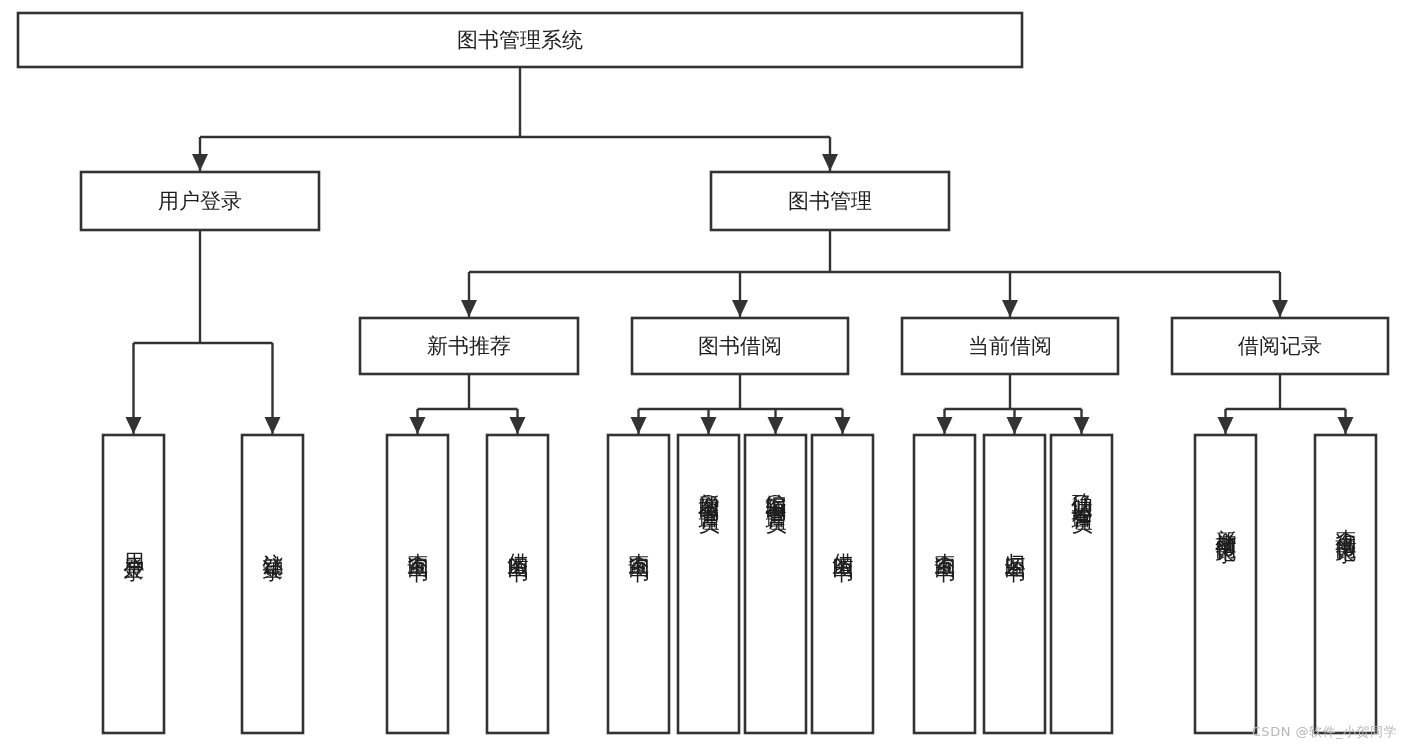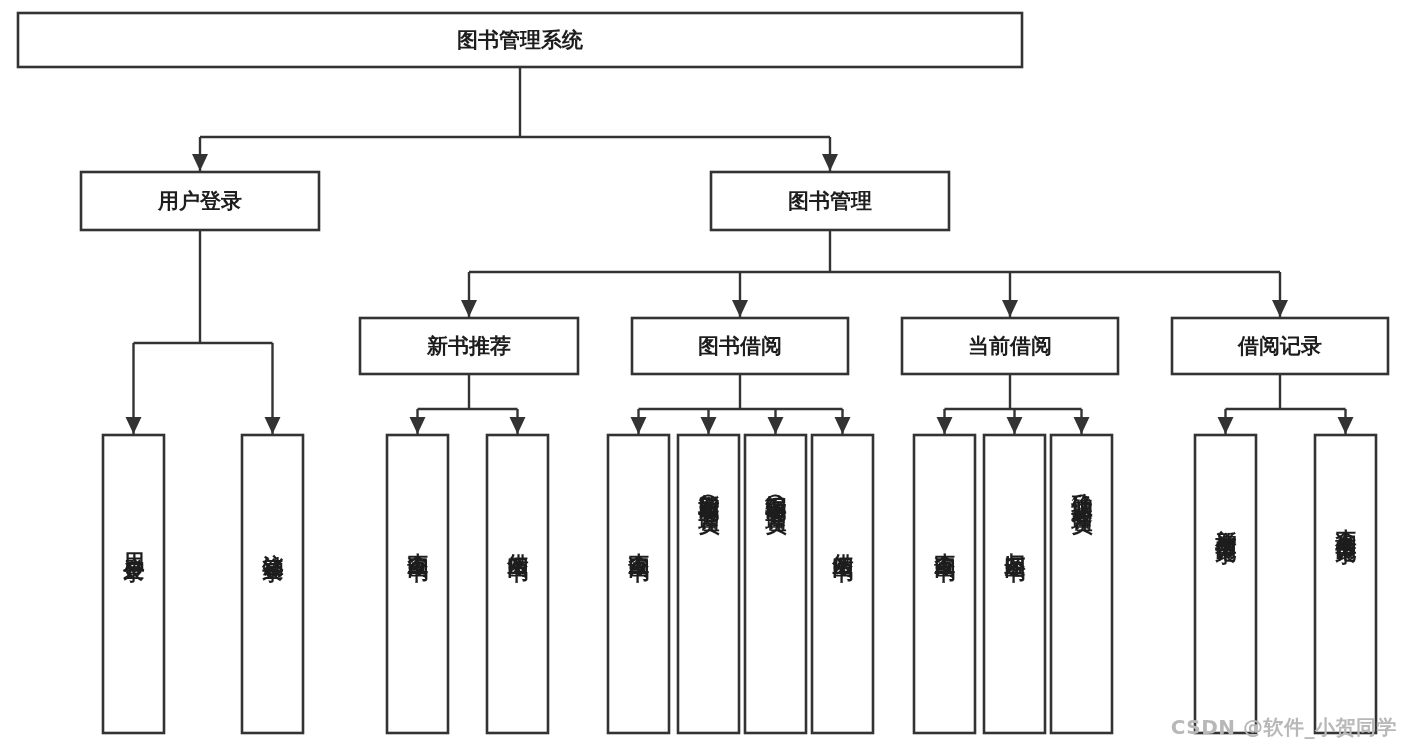--- a/index.html
+++ b/index.html
@@ -11,21 +11,20 @@
     width: 1405px;
     height: 747px;
     font-family: "DejaVu Sans", "Liberation Sans", sans-serif;
     overflow: hidden;
   }
   #diagram-root {
     position: relative;
     width: 1405px;
     height: 747px;
     background: #ffffff;
-    font-weight: bold;
   }
   svg#tree-svg {
     position: absolute;
     left: 0;
     top: 0;
     width: 1405px;
     height: 747px;
     display: block;
   }
   .node-rect {
@@ -65,21 +64,21 @@
     line-height: 1.0;
     color: #1d1d1d;
     letter-spacing: 3px;
     white-space: nowrap;
   }
   #watermark {
     position: absolute;
     right: 8px;
     bottom: 6px;
     font-family: "DejaVu Sans", "Liberation Sans", sans-serif;
-    font-size: 20px;
+    font-size: 13px;
     color: #b8b8b8;
     letter-spacing: 0.5px;
     user-select: none;
     text-align: right;
   }
 </style>
 </head>
 <body>
 
 <div id="diagram-root">

